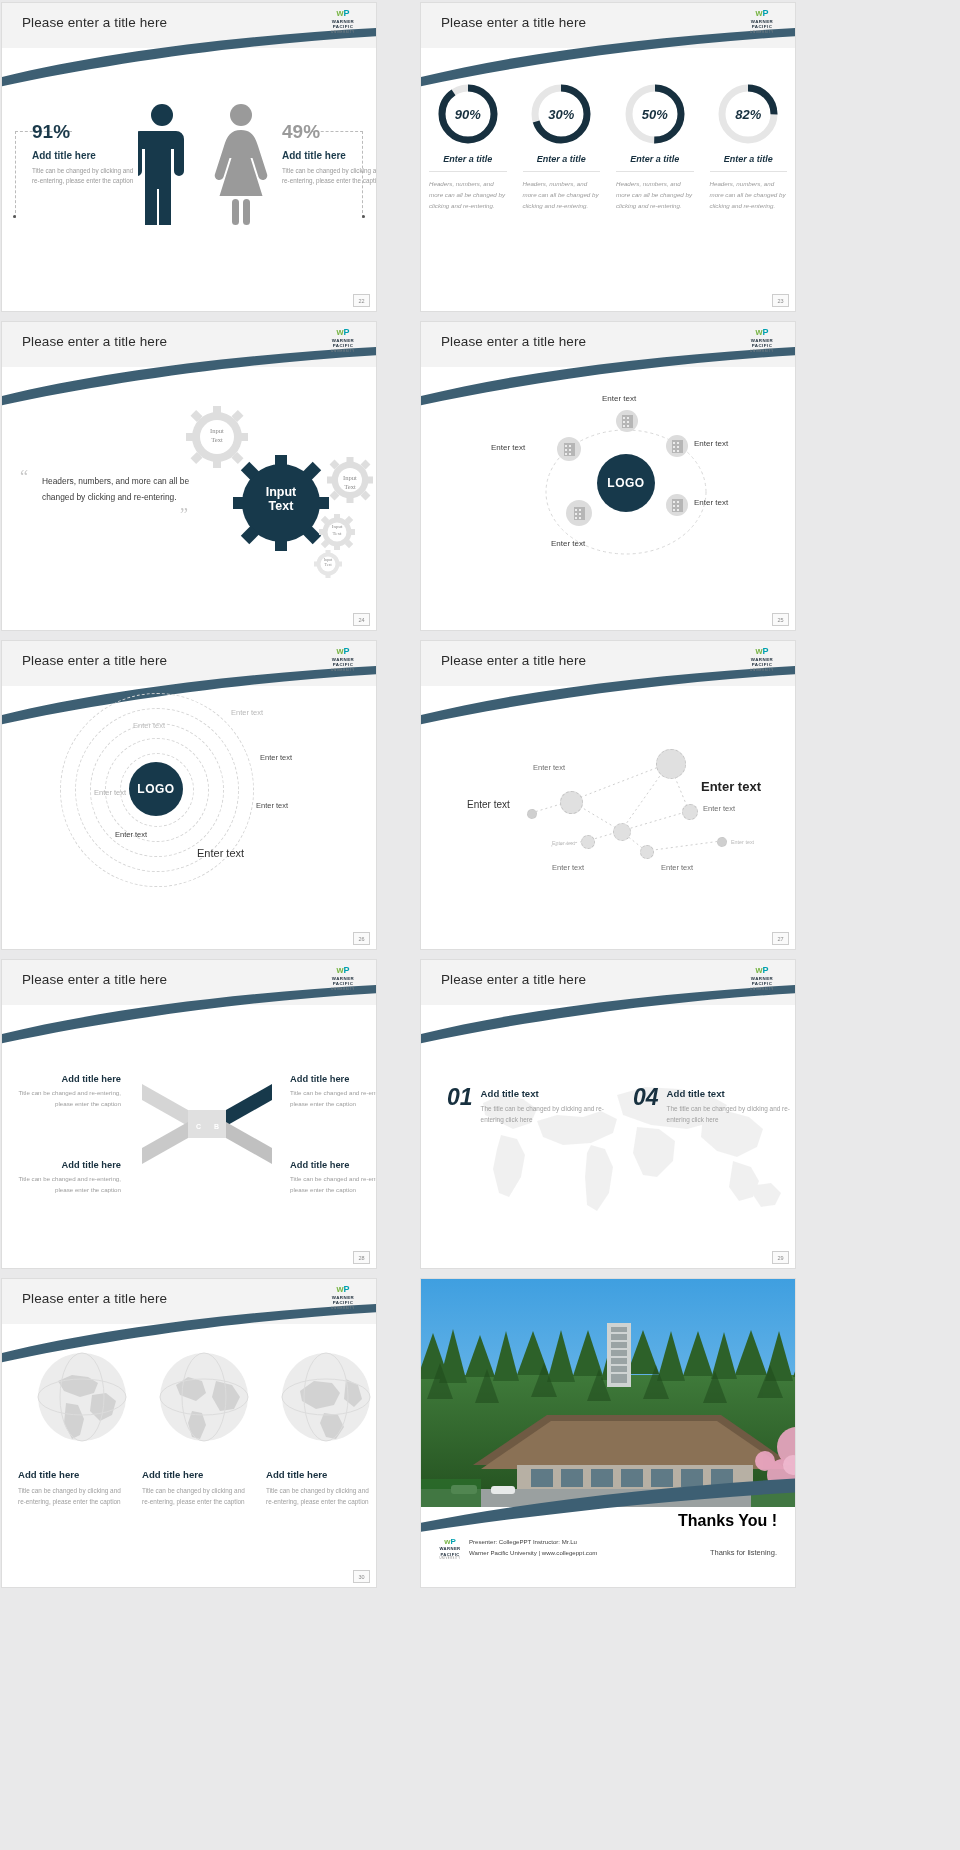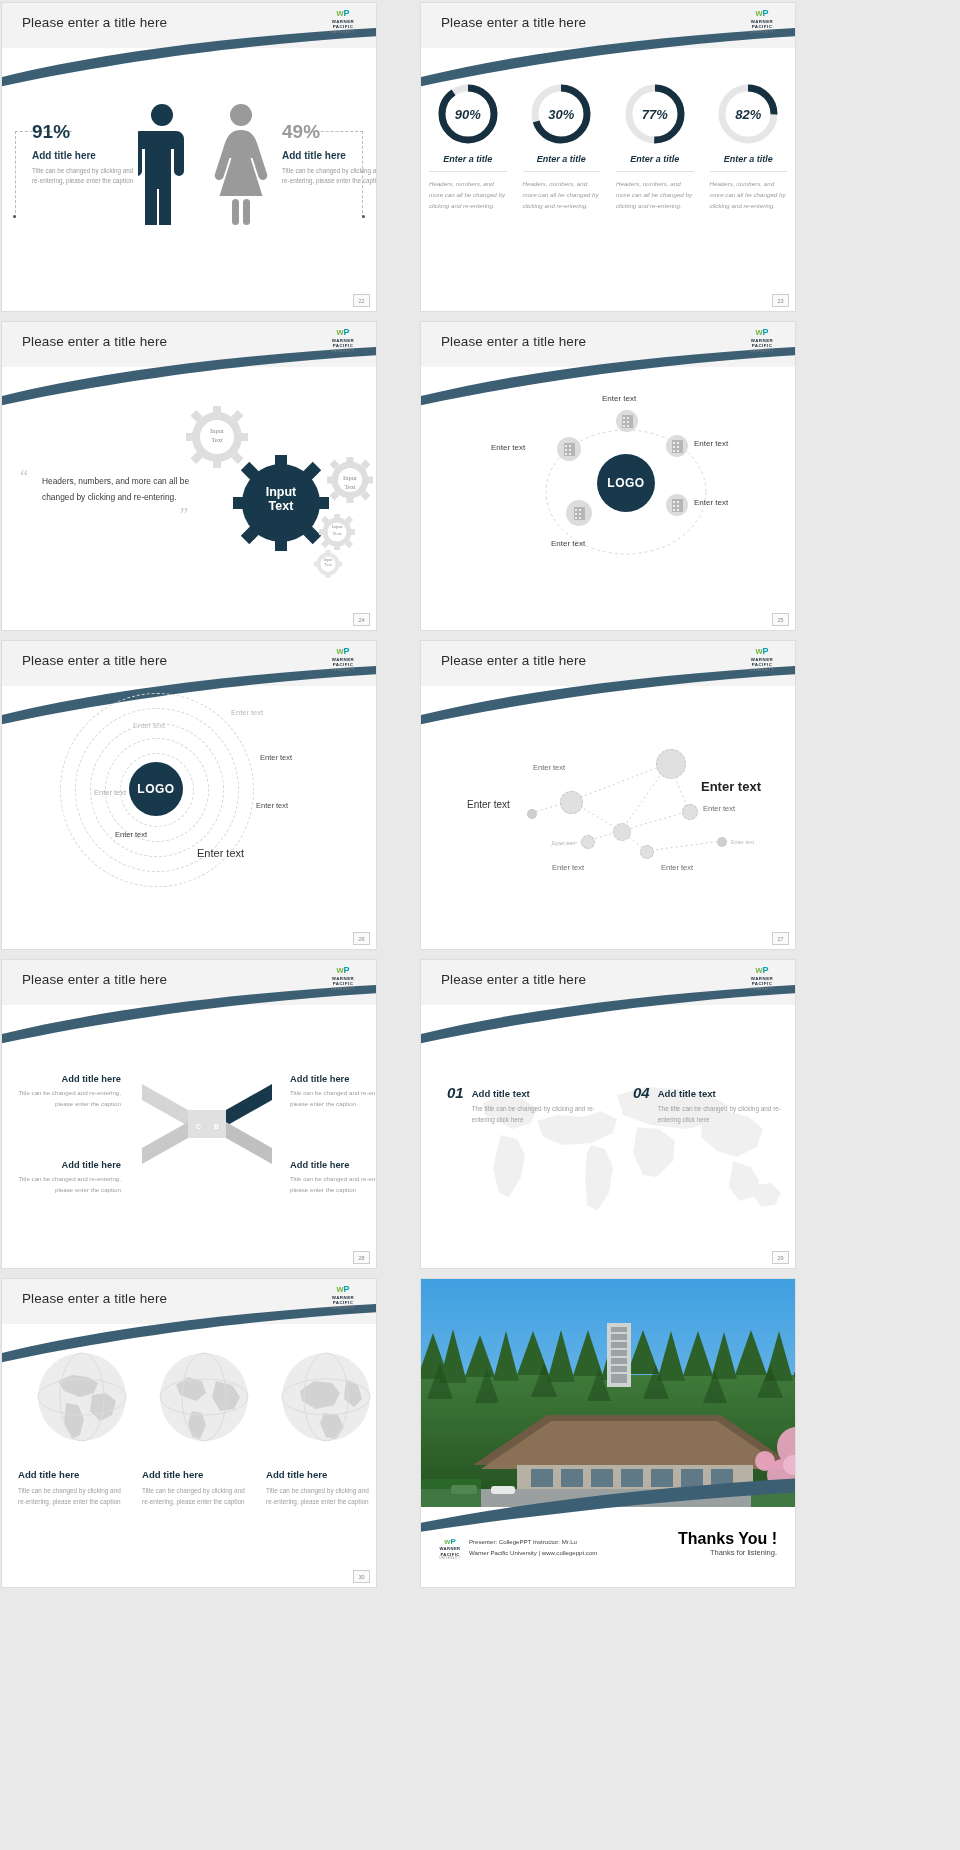--- a/index.html
+++ b/index.html
@@ -53,32 +53,32 @@
   .rcirc{position:absolute;border:1px dashed #d6d6d6;border-radius:50%;}
   .et{position:absolute;font-size:7.5px;color:#6f6f6f;}
   
   .nd{position:absolute;border-radius:50%;background:#e0e0e0;border:1px dashed #c5c5c5;}
   .nd.s{background:#cfcfcf;}
   
   .s28 .t{font-size:9.3px;font-weight:bold;color:#18303f;}
   .s28 .c{font-size:6.2px;color:#9d9d9d;line-height:1.75;margin-top:4px;}
   .s28 .bl{position:absolute;width:105px;}
   
-  .num{font-size:15px;font-weight:bold;font-style:italic;color:#17303f;}
+  .num{font-size:23px;font-weight:bold;font-style:italic;color:#17303f;}
   .s29 .t{font-size:9.6px;font-weight:bold;color:#18303f;}
   .s29 .c{font-size:6.4px;color:#a0a0a0;line-height:1.7;margin-top:5px;}
   
   .s30 .t{font-size:9.6px;font-weight:bold;color:#18303f;}
   .s30 .c{font-size:6.4px;color:#a0a0a0;line-height:1.75;margin-top:5px;}
   
   .s31{background:#fff;}
   .photo{position:absolute;left:0;top:0;width:100%;height:228px;overflow:hidden;}
   .thanks{position:absolute;right:18px;bottom:30px;text-align:right;}
   .thanks .big{font-size:16px;font-weight:bold;color:#000000;}
-  .thanks .sm{font-size:7.5px;color:#4a4a4a;margin-top:0;}
+  .thanks .sm{font-size:7.5px;color:#4a4a4a;margin-top:18px;}
   .pres{position:absolute;left:48px;bottom:28px;font-size:6.1px;color:#3f3f3f;line-height:1.9;}
   .preslogo{position:absolute;left:12px;bottom:26px;width:34px;text-align:center;line-height:1;}
   .preslogo .wp{font-size:8px;font-weight:bold;}
   .preslogo .wp .w{color:#7ab648;}.preslogo .wp .p{color:#00a0b0;}
   .preslogo .l1{font-size:4.2px;font-weight:bold;color:#1b2a38;letter-spacing:.4px;margin-top:1.5px;}
   .preslogo .l2{font-size:2.7px;color:#8a8a8a;letter-spacing:.5px;margin-top:1px;}
 </style>
 </head>
 <body>
 
@@ -166,21 +166,21 @@
         </div>
         <div class="rt">Enter a title</div>
         <div class="rd">Headers, numbers, and more can all be changed by clicking and re-entering.</div>
       </div>
       <div class="ringcol">
         <div class="ring">
           <svg width="62" height="62">
               <circle cx="31" cy="31" r="26" fill="none" stroke="#e6e6e6" stroke-width="7"></circle>
           <circle cx="31" cy="31" r="26" fill="none" stroke="#17303f" stroke-width="7" stroke-dasharray="82 82" stroke-linecap="butt"></circle>
             </svg>
-          <div class="val">77%</div>
+          <div class="val">50%</div>
         </div>
         <div class="rt">Enter a title</div>
         <div class="rd">Headers, numbers, and more can all be changed by clicking and re-entering.</div>
       </div>
       <div class="ringcol">
         <div class="ring">
           <svg width="62" height="62">
               <circle cx="31" cy="31" r="26" fill="none" stroke="#e6e6e6" stroke-width="7"></circle>
           <circle cx="31" cy="31" r="26" fill="none" stroke="#17303f" stroke-width="7" stroke-dasharray="41 123" stroke-linecap="butt"></circle>
             </svg>

